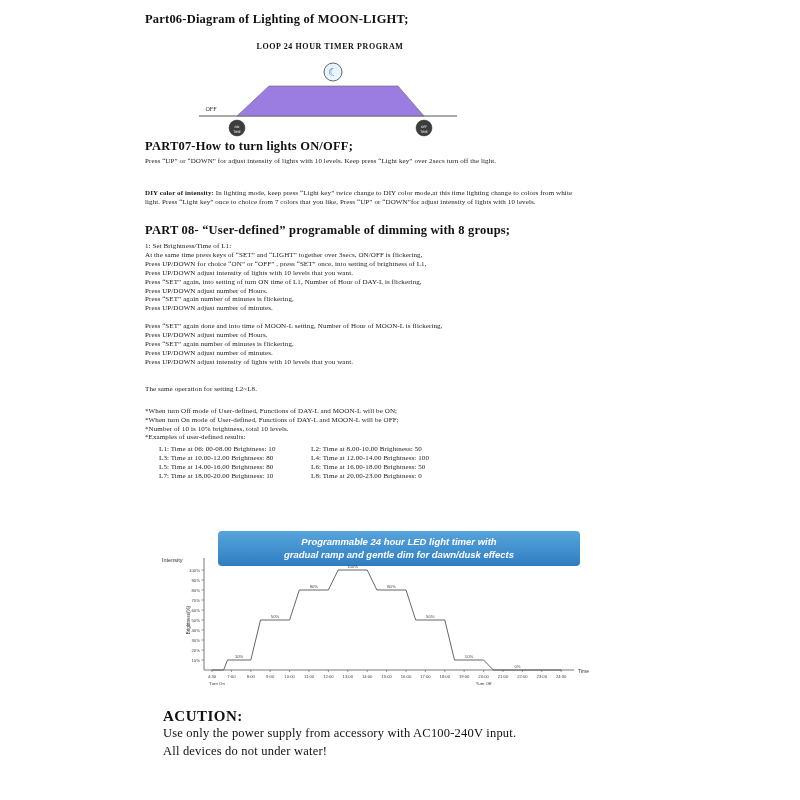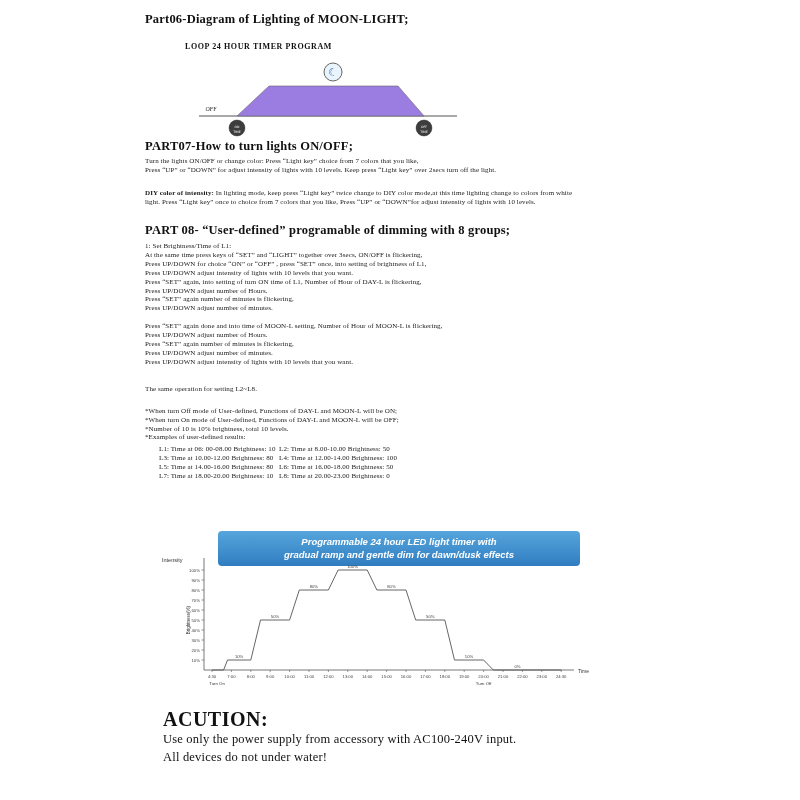--- a/index.html
+++ b/index.html
@@ -2,48 +2,48 @@
 <html><head>
 <meta charset="utf-8">
 <style>
   * { margin:0; padding:0; box-sizing:border-box; }
   html,body { background:#ffffff; }
   body { width:800px; height:800px; position:relative; font-family:"Liberation Serif", serif; color:#111; overflow:hidden; }
   .abs { position:absolute; }
   .h1 { font-size:12.5px; font-weight:bold; letter-spacing:0.2px; }
   .body7 { font-size:7px; line-height:8.9px; letter-spacing:0.1px; color:#1b1b1b; }
   #part06-heading { left:145px; top:12px; }
-  #loop-title { left:185px; top:42px; width:290px; text-align:left; font-size:8px; font-weight:bold; letter-spacing:0.6px; }
+  #loop-title { left:185px; top:42px; width:290px; text-align:center; font-size:8px; font-weight:bold; letter-spacing:0.6px; }
   #diagram { left:185px; top:53px; }
   #diagram .baseline { stroke:#555; stroke-width:1; }
   #diagram polygon { stroke:#666; stroke-width:0.6; }
   #diagram .moon-ring { fill:#eaf4fc; stroke:#555; stroke-width:0.9; }
   #diagram .moon-glyph { font-size:11px; fill:#2e6fb0; text-anchor:middle; font-family:"DejaVu Sans", sans-serif; }
   #diagram .off-lbl { font-size:6px; fill:#333; text-anchor:middle; }
   #diagram .badge { fill:#3d3d3d; stroke:#222; stroke-width:0.4; }
   #diagram .badge-txt { font-size:3.2px; fill:#ffffff; text-anchor:middle; font-family:"DejaVu Sans", sans-serif; }
   #part07-heading { left:145px; top:139px; }
   #part07-body { left:145px; top:157px; width:540px; }
   #diy-block { left:145px; top:189px; width:540px; }
   #diy-block .lead { font-weight:bold; }
   #part08-heading { left:145px; top:223px; }
   #part08-body { left:145px; top:242px; width:545px; }
   .blk2 { margin-top:9px; }
   .blk3 { margin-top:18px; }
   .blk4 { margin-top:13px; }
   .blk5 { }
   #examples { margin-top:3px; padding-left:14px; }
-  #examples .cell-l { display:inline-block; width:120px; }
+  #examples .cell-l { display:inline-block; width:152px; }
   #banner { left:218px; top:531px; width:362px; height:35px; border-radius:4px;
     text-align:center; color:#ffffff; font-style:italic; font-weight:bold;
     font-size:9.5px; line-height:12.5px; padding-top:5px; font-family:"Liberation Sans", sans-serif; }
   #chart { left:138px; top:550px; }
   #chart text { font-family:"Liberation Sans", sans-serif; }
   #caution { left:163px; top:708px; }
-  #caution .c-title { font-size:20px; font-weight:bold; letter-spacing:0.5px; }
+  #caution .c-title { font-size:15px; font-weight:bold; letter-spacing:0.5px; }
   #caution .c-lines { font-size:12.5px; line-height:17.5px; margin-top:0; letter-spacing:0.2px; }
 </style>
 </head>
 <body>
 
 <div class="abs h1" id="part06-heading">Part06-Diagram of Lighting of MOON-LIGHT;</div>
 
 <div class="abs" id="loop-title">LOOP  24 HOUR TIMER PROGRAM</div>
 
 <svg class="abs" id="diagram" width="290" height="90" viewBox="0 0 290 90">
@@ -59,21 +59,20 @@
   </g>
   <g>
     <circle class="badge" cx="239" cy="75" r="8"></circle>
     <text class="badge-txt" x="239" y="74.5">OFF</text>
     <text class="badge-txt" x="239" y="79.5">TIME</text>
   </g>
 </svg>
 
 <div class="abs h1" id="part07-heading">PART07-How to turn lights ON/OFF;</div>
 <div class="abs body7" id="part07-body">
-    <div>Turn the lights ON/OFF or change color: Press “Light key” choice from 7 colors that you like,</div>
     <div>Press “UP” or “DOWN” for adjust intensity of lights with 10 levels. Keep press “Light key” over 2secs turn off the light.</div>
   </div>
 
 <div class="abs body7" id="diy-block">
   <div><span class="lead">DIY color of intensity:</span><span> In lighting mode, keep press “Light key” twice change to DIY color mode,at this time lighting change to colors from white</span></div>
   <div>light. Press “Light key” once to choice from 7 colors that you like,  Press “UP” or “DOWN”for adjust intensity of lights with 10 levels.</div>
 </div>
 
 <div class="abs h1" id="part08-heading">PART 08- “User-defined” programable of dimming with 8 groups;</div>
 

